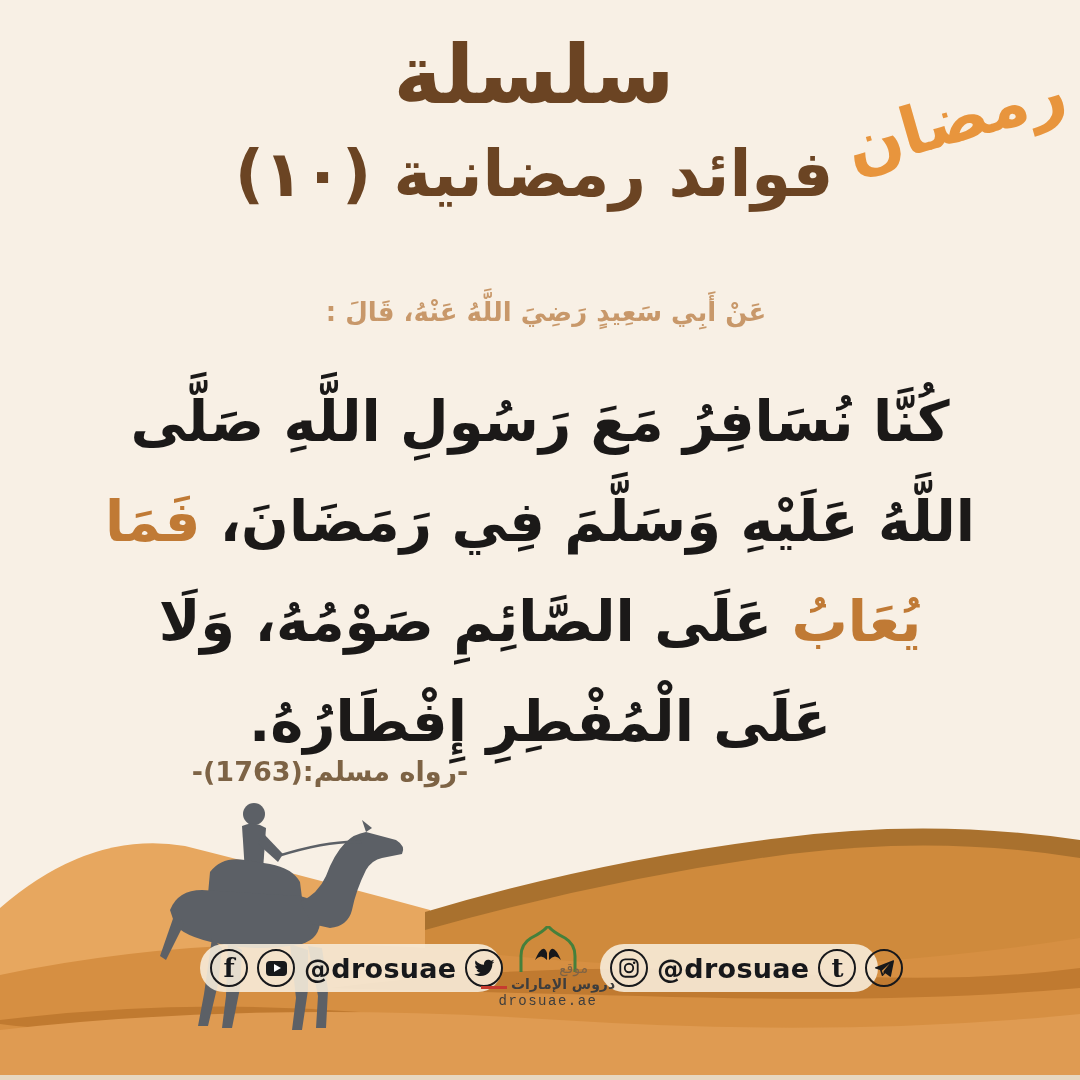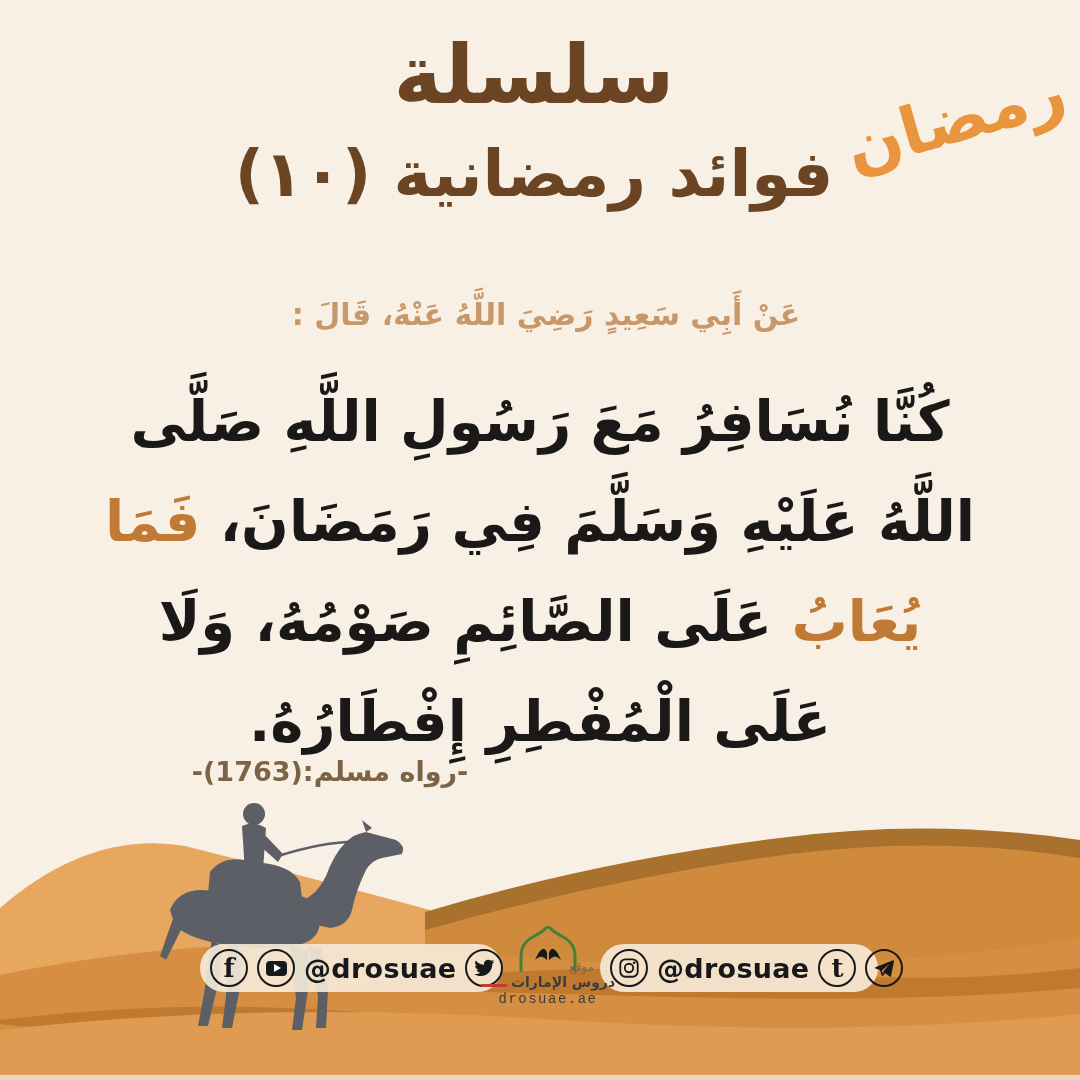--- a/index.html
+++ b/index.html
@@ -17,21 +17,21 @@
     direction:rtl;
   }
   .title{
     position:absolute;top:24px;left:0;right:12px;text-align:center;
     direction:rtl;color:var(--title);font-weight:bold;
   }
   .title .l1{font-size:82px;line-height:1.25;}
   .title .l2{font-size:64px;line-height:1.3;margin-top:6px;}
   .narrator{
     position:absolute;top:297px;left:0;right:0;text-align:center;
-    direction:rtl;font-size:30px;font-weight:bold;color:var(--narrator);padding-left:12px;
+    direction:rtl;font-size:26px;font-weight:bold;color:var(--narrator);padding-left:12px;
   }
   
   .hadith{
     position:absolute;top:372px;left:50px;right:50px;text-align:center;
     direction:rtl;font-size:56px;font-weight:bold;color:var(--text);
   }
   .hadith .h-line{line-height:100px;white-space:nowrap;}
   .hl{color:var(--highlight);}
   .source{
     position:absolute;top:756px;left:150px;width:360px;text-align:center;
@@ -55,21 +55,21 @@
   .handle{font-size:27px;font-weight:bold;color:var(--icon);letter-spacing:.3px;}
   .glyph-serif{font-family:"DejaVu Serif",serif;font-weight:bold;font-size:26px;color:var(--icon);line-height:1;}
   .yt{width:21px;height:15px;background:var(--icon);border-radius:4px;position:relative;}
   .yt:after{content:"";position:absolute;left:8px;top:3.5px;
     border-left:7px solid #fff;border-top:4px solid transparent;border-bottom:4px solid transparent;}
   
   .logo{
     position:absolute;left:478px;top:926px;width:140px;z-index:5;
     display:flex;flex-direction:column;align-items:center;
   }
-  .logo .label-top{font-size:12px;color:var(--source);direction:rtl;margin-top:-12px;align-self:flex-end;margin-right:24px;}
+  .logo .label-top{font-size:14px;color:var(--source);direction:rtl;margin-top:-12px;align-self:flex-end;margin-right:30px;}
   .logo .name-row{display:flex;align-items:flex-end;gap:4px;direction:rtl;margin-top:0;}
   .logo .name{font-size:14px;font-weight:bold;color:var(--logo-text);white-space:nowrap;}
   .logo .red-dash{width:26px;height:3px;background:var(--logo-red);margin-bottom:3px;}
   .logo .domain{font-size:14px;color:var(--logo-text);letter-spacing:1.5px;margin-top:1px;font-family:Liberation Mono, monospace;}
 </style>
 </head>
 <body>
 
 <div class="ramadan">رمضان</div>
 

